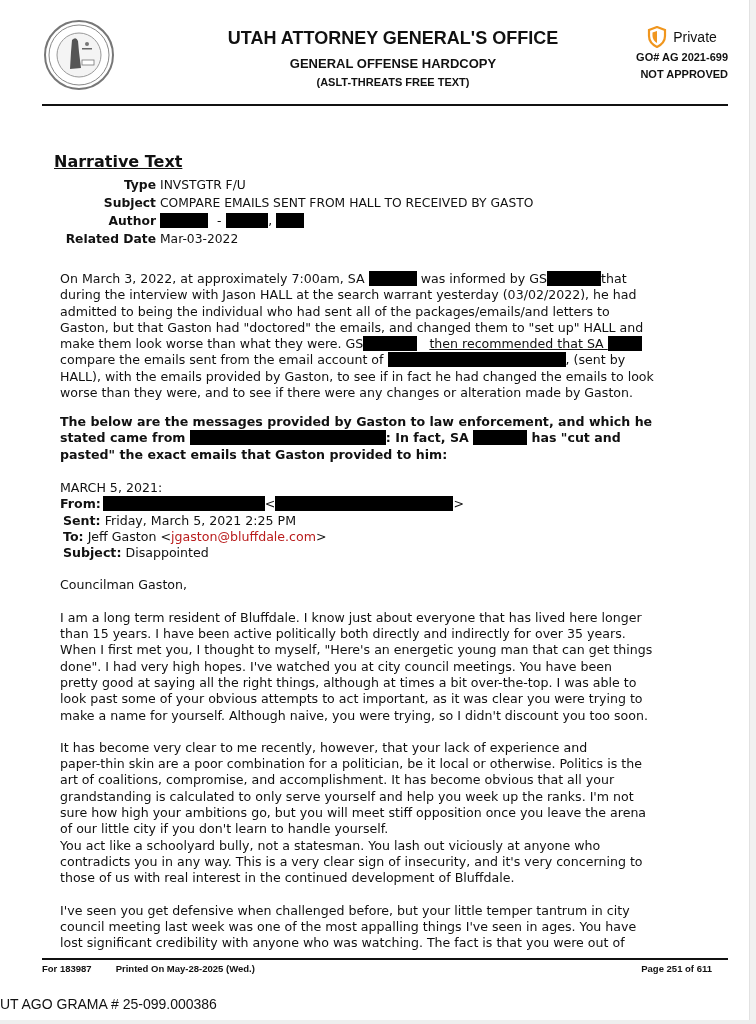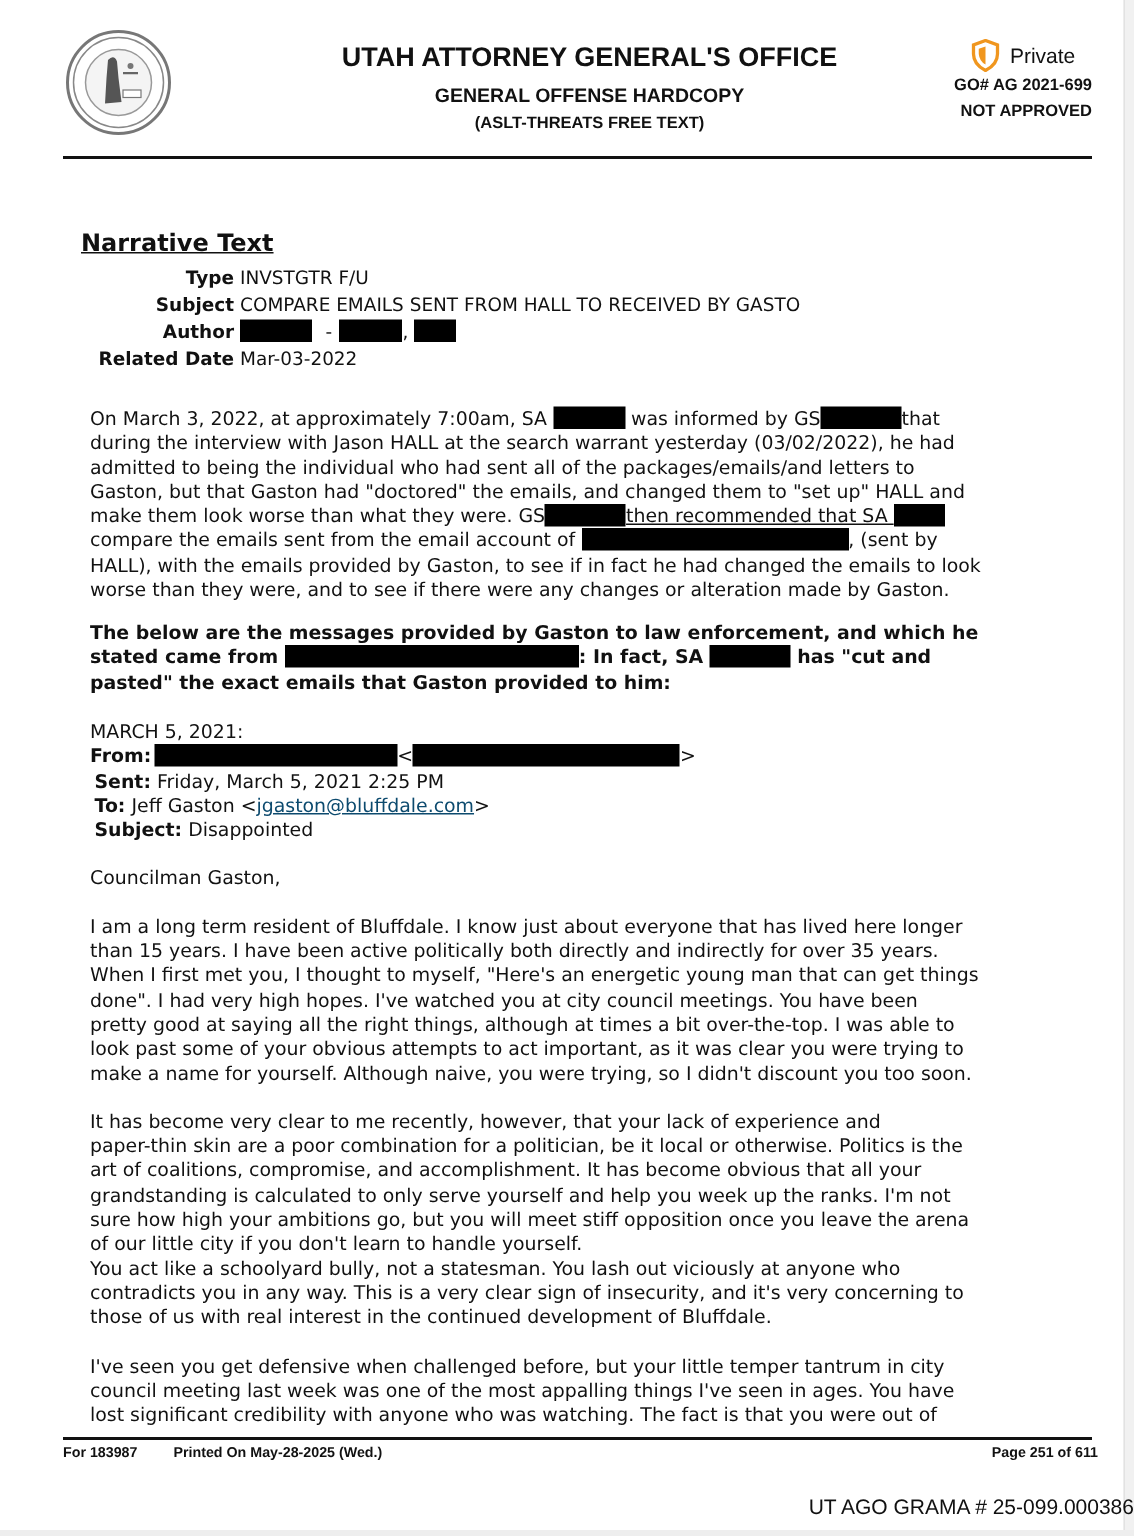--- a/index.html
+++ b/index.html
@@ -26,32 +26,32 @@
   .rule-top { position: absolute; left: 42px; top: 104px; width: 686px; height: 2px; background: #111; }
   .narr-title { position: absolute; left: 54px; top: 152px; font-size: 16px; font-weight: bold; text-decoration: underline; }
   .meta { position: absolute; left: 54px; top: 176px; font-size: 12.3px; line-height: 18px; }
   .meta-row { display: flex; }
   .meta-label { width: 102px; text-align: right; font-weight: bold; padding-right: 4px; }
   .redact { display: inline-block; background: #000; height: 15px; vertical-align: -3px; }
   .body { position: absolute; left: 60px; width: 660px; font-size: 12.6px; line-height: 16.3px; }
   .p1 { top: 271px; }
   .p2 { top: 414px; font-weight: bold; }
   .p3 { top: 480px; }
-  .ul { text-decoration: underline; }
-  .link { color: #0c4a6e; text-decoration: underline; }
+  .ul { text-decoration: underline; padding-left: 12px; }
+  .link { color: #b91c1c; }
   .b { font-weight: bold; }
   .ind { padding-left: 3px; }
   .line { white-space: nowrap; }
   .gap { height: 16px; }
   .rule-bot { position: absolute; left: 42px; top: 958px; width: 686px; height: 2px; background: #111; }
   .foot { position: absolute; top: 963px; font-family: "Liberation Sans", sans-serif; font-size: 9.5px; font-weight: bold; }
   .foot-left { left: 42px; }
   .foot-left span + span { margin-left: 24px; }
-  .foot-right { right: 24px; }
-  .grama { position: absolute; top: 996px; left: 0; width: 756px; text-align: right; font-family: "Liberation Sans", sans-serif; font-size: 14px; }
+  .foot-right { right: 44px; }
+  .grama { position: absolute; top: 996px; left: 0; width: 756px; text-align: left; font-family: "Liberation Sans", sans-serif; font-size: 14px; }
 </style>
 </head>
 <body>
 
 <div class="page-edge"></div>
 <div class="bottom-edge"></div>
 
 <div class="seal">
   <svg viewBox="0 0 66 66">
     <circle cx="33" cy="33" r="30" fill="none" stroke="#888" stroke-width="1"></circle>

